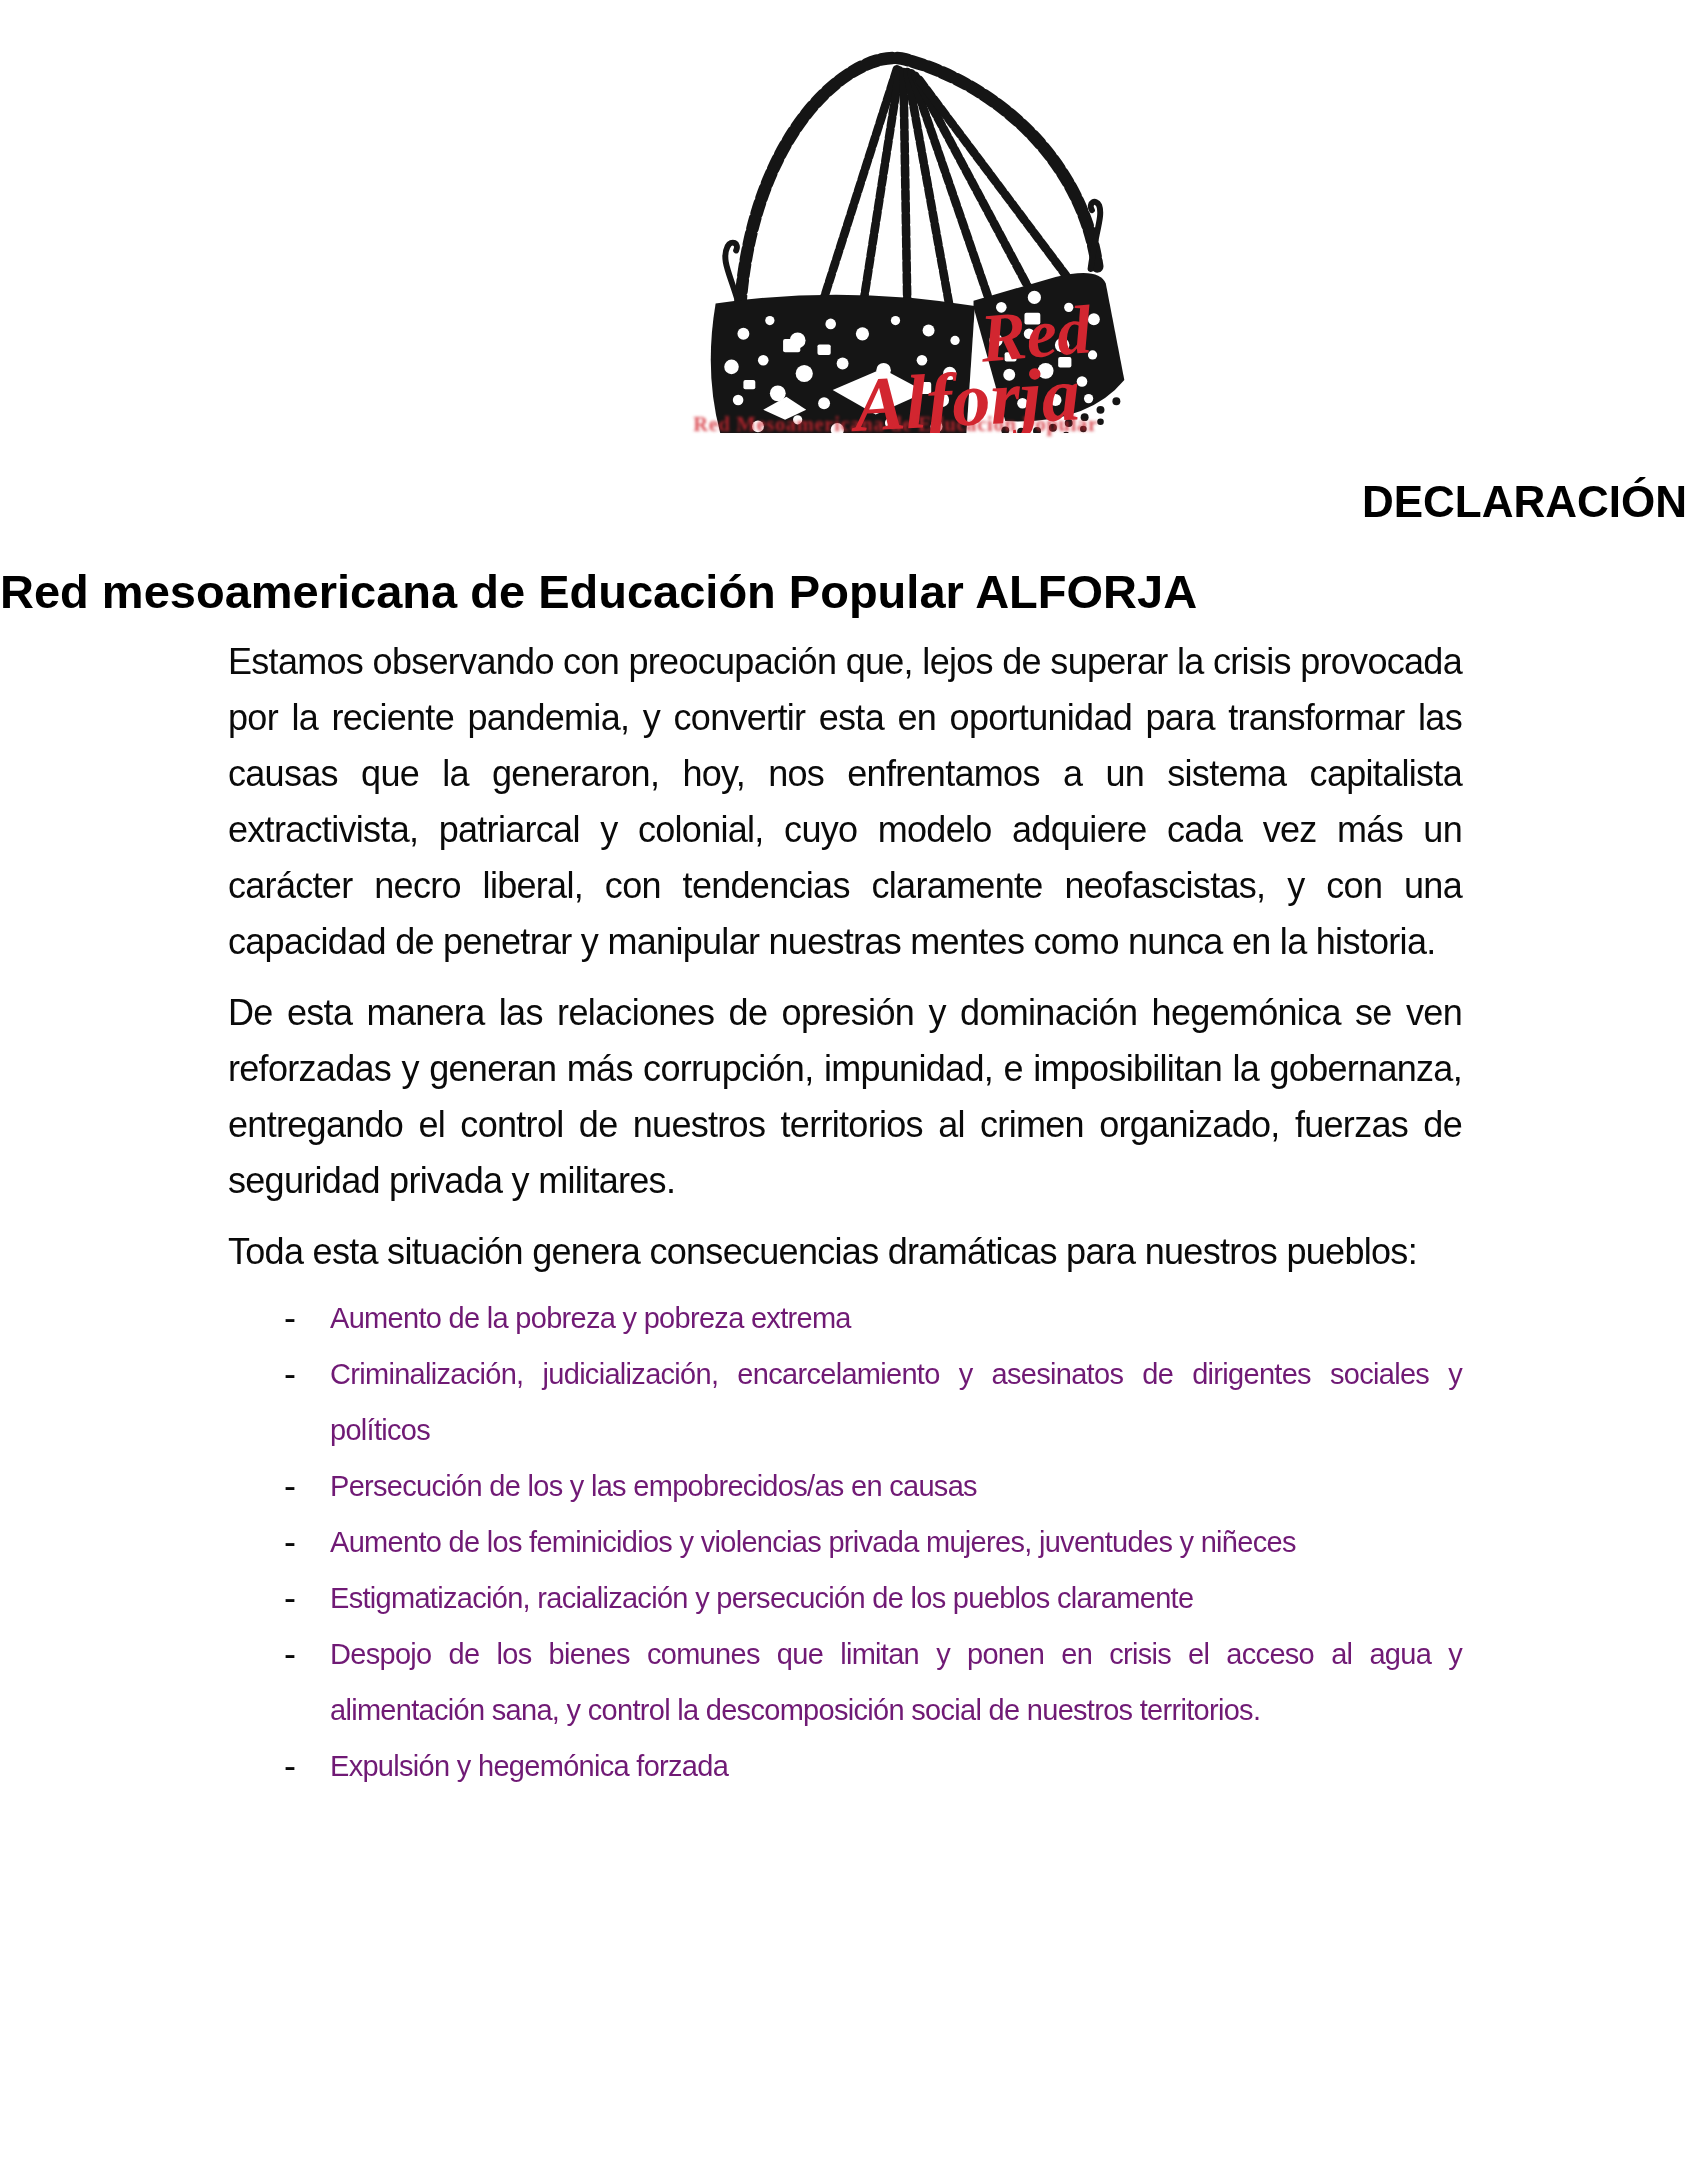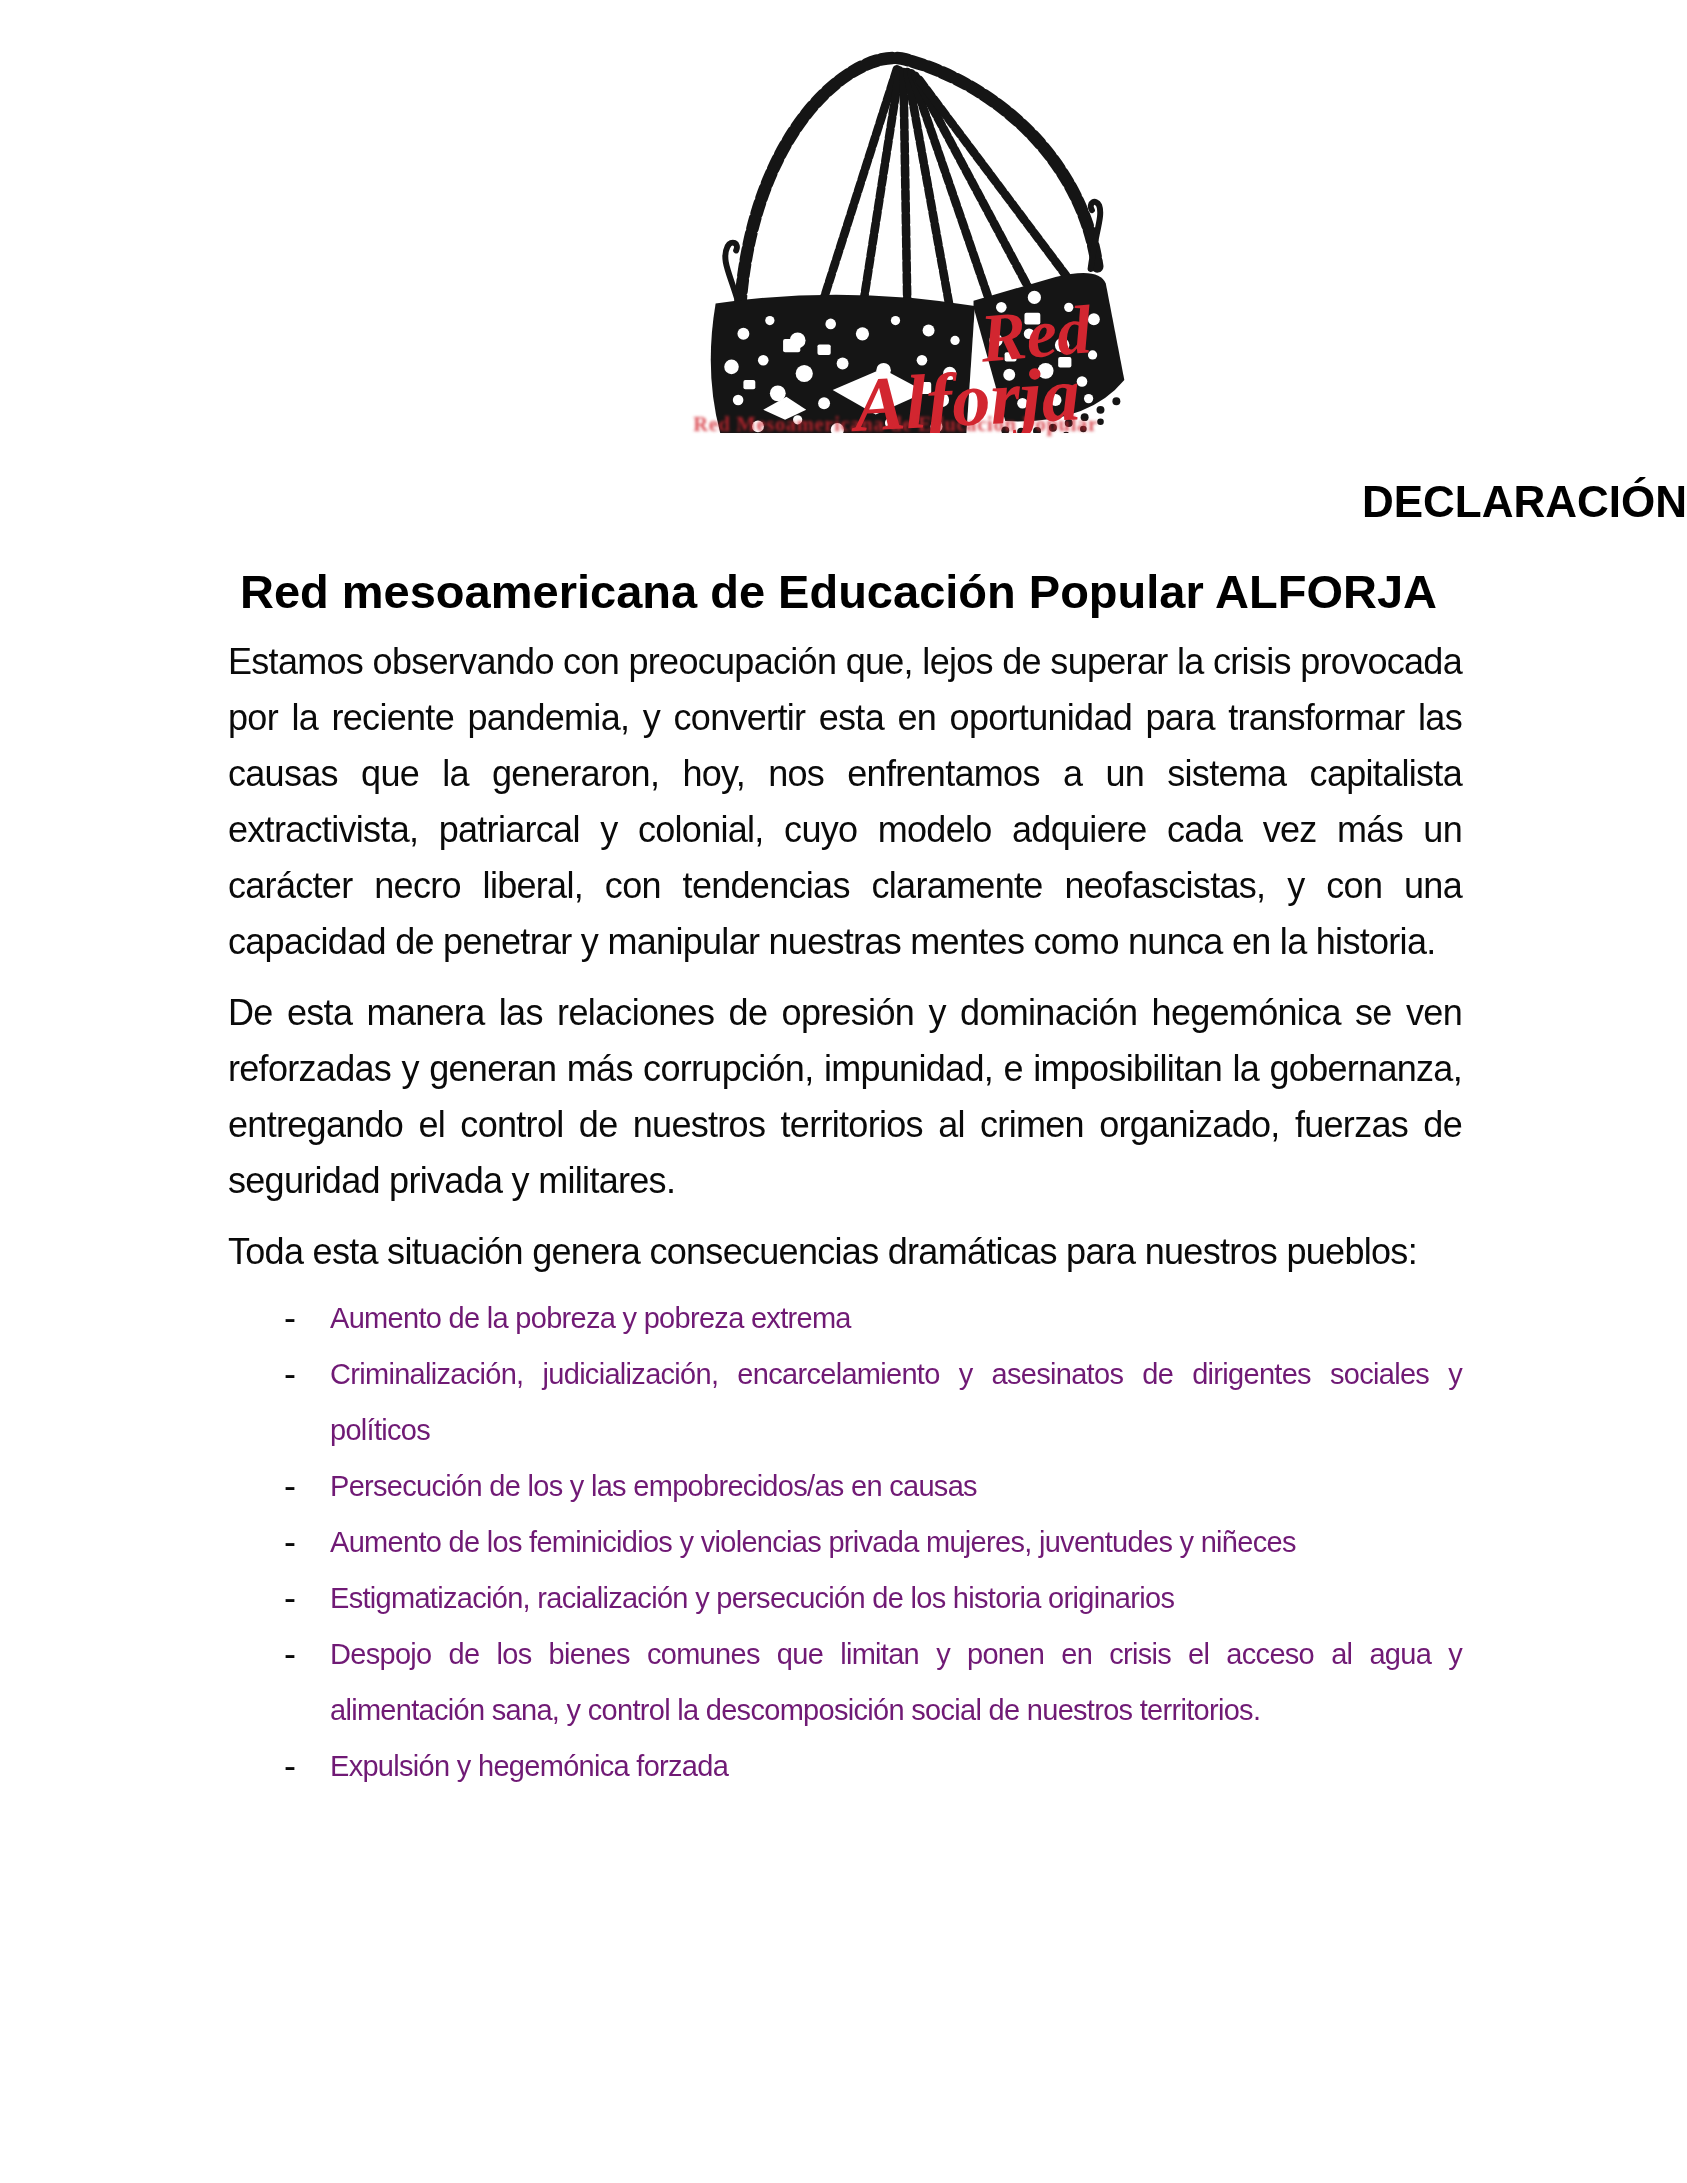--- a/index.html
+++ b/index.html
@@ -36,21 +36,20 @@
   
   .doc-title {
     margin: 41px 0 0 0;
     text-align: right;
     font-size: 44px;
     font-weight: bold;
     color: #000;
   }
   .doc-subtitle {
     margin: 37px 10px 0 0;
-    text-align: center;
     font-size: 47px;
     font-weight: bold;
     color: #000;
   }
   
   .doc-body {
     margin: 2px 225px 0 228px;
   }
   .doc-body p {
     margin: 15px 0 0 0;
@@ -244,21 +243,21 @@
       <li>
         <span class="bullet-marker">-</span>
         <span class="bullet-text">Persecución de los y las empobrecidos/as en causas</span>
       </li>
       <li>
         <span class="bullet-marker">-</span>
         <span class="bullet-text">Aumento de los feminicidios y violencias privada mujeres, juventudes y niñeces</span>
       </li>
       <li>
         <span class="bullet-marker">-</span>
-        <span class="bullet-text">Estigmatización, racialización y persecución de los historia originarios</span>
+        <span class="bullet-text">Estigmatización, racialización y persecución de los pueblos claramente</span>
       </li>
       <li>
         <span class="bullet-marker">-</span>
         <span class="bullet-text">Despojo de los bienes comunes que limitan y ponen en crisis el acceso al agua y alimentación sana, y control la descomposición social de nuestros territorios.</span>
       </li>
       <li>
         <span class="bullet-marker">-</span>
         <span class="bullet-text">Expulsión y hegemónica forzada</span>
       </li>
     </ul>

